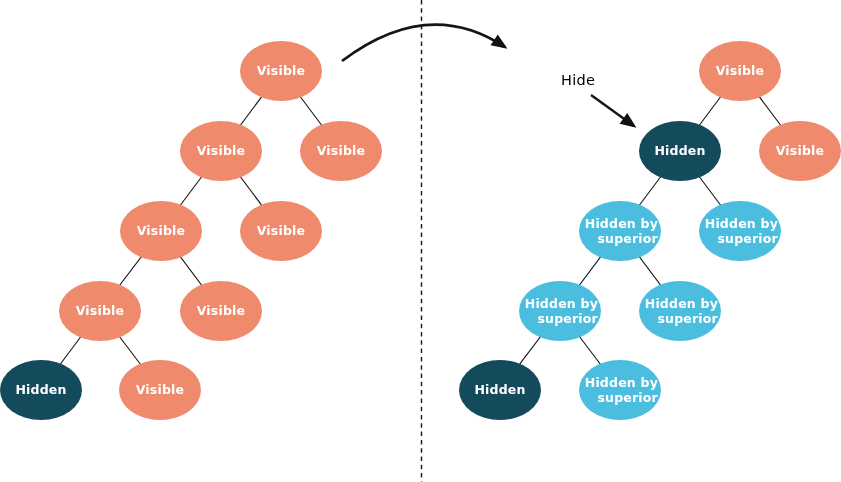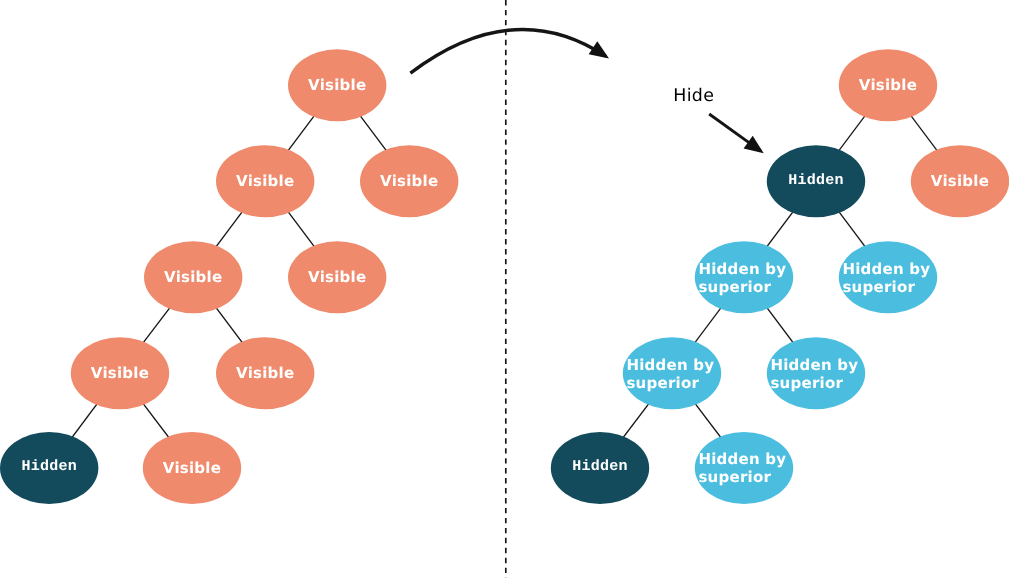--- a/index.html
+++ b/index.html
@@ -12,25 +12,25 @@
   }
   .stage svg{position:absolute;left:0;top:0;width:841px;height:482px;}
   .edge{stroke:var(--c-line,#1e1e1e);stroke-width:1.1;}
   .divider{stroke:var(--c-line,#111);stroke-width:1.4;stroke-dasharray:4.5 3.8;}
   .arrow{fill:none;stroke:var(--c-line,#111);}
   .arrow.big{stroke-width:2.8;}
   .arrow.small{stroke-width:2.4;}
   .node{
     position:absolute;width:82px;height:60px;border-radius:50%;
     display:flex;align-items:center;justify-content:center;
-    text-align:left;color:var(--c-node-text,#fff);
+    text-align:right;color:var(--c-node-text,#fff);
     font-size:12.5px;font-weight:600;line-height:1.22;letter-spacing:0.2px;
   }
   .node.visible{background:var(--c-visible,#EF8A6D);}
-  .node.hidden{background:var(--c-hidden,#134B5C);font-family:Liberation Mono, monospace;}
+  .node.hidden{background:var(--c-hidden,#134B5C);}
   .node.hidden-by-superior{background:var(--c-hbs,#4BBEDF);}
   .node-label{padding:0 3px;}
   .hide-label{
     position:absolute;left:561px;top:72px;
     color:#000000;font-size:14.5px;font-weight:500;letter-spacing:0.3px;
   }
 </style>
 </head>
 <body>
 

